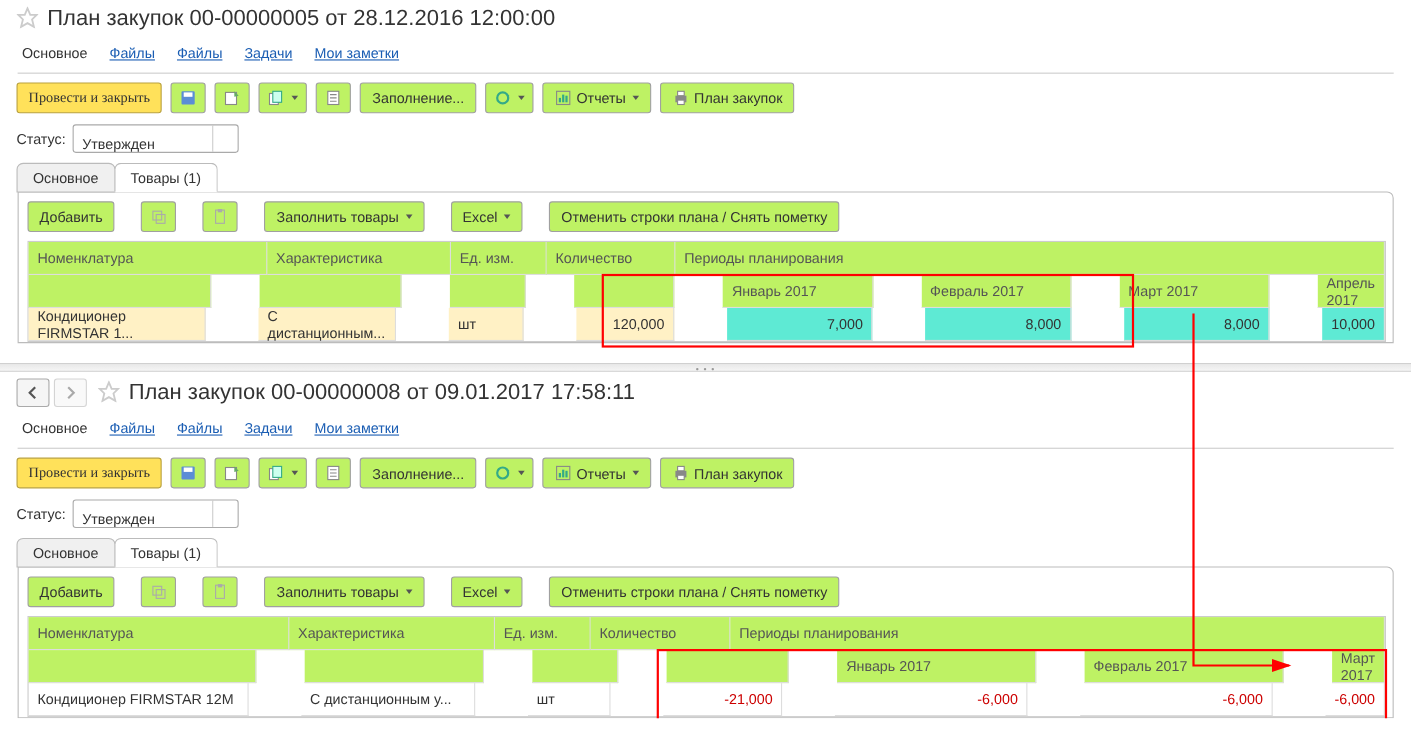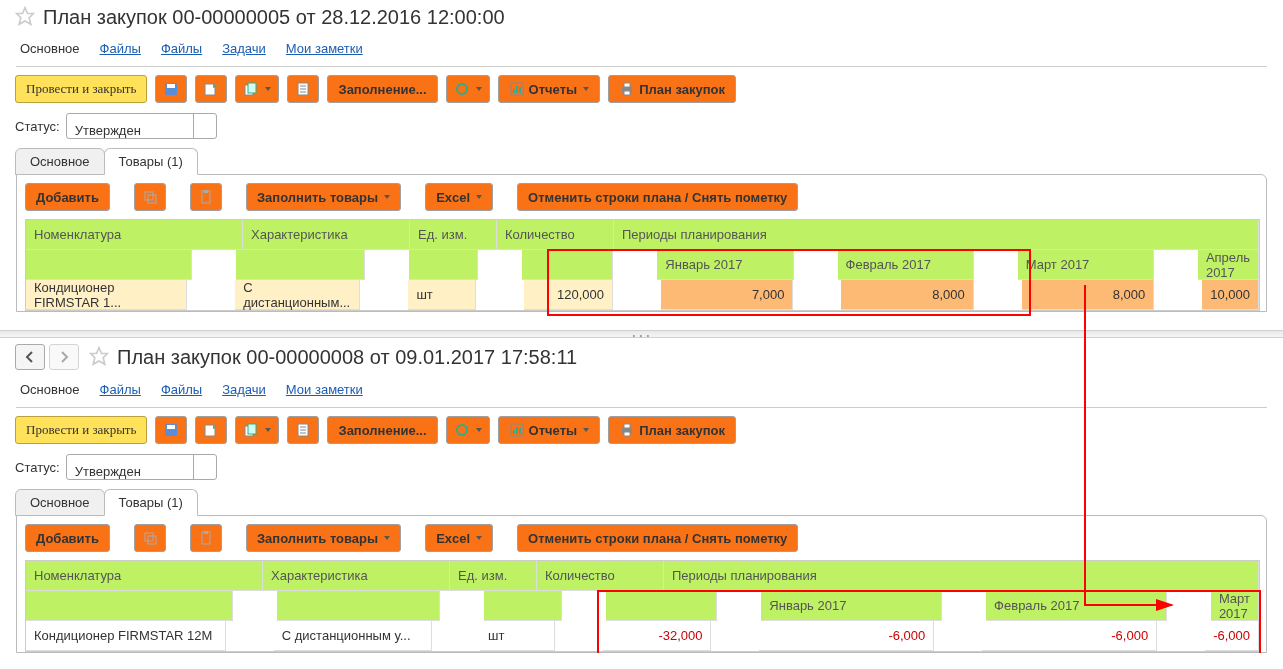--- a/index.html
+++ b/index.html
@@ -37,30 +37,29 @@
 .navlinks .plain { color: #333; }
 .divider-line { border-top:1px solid #ccc; margin: 2px 16px 8px 16px; }
 .toolbar {
   display: flex;
   align-items: center;
   gap: 8px;
   padding: 0 15px 10px 15px;
 }
 .btn {
   border: 1px solid #a0a0a0;
-  background: #f97316;
+  background: #bef264;
   height: 26px;
   display: inline-flex;
   align-items: center;
   padding: 0 10px;
   border-radius: 3px;
   cursor: pointer;
   font-size: 13px;
   position: relative;
-  font-weight: bold;
 }
 .btn.yellow {
   background: #ffe15a;
   border-color: #b9a13f;
   font-weight: normal;
   font-family: Liberation Serif, serif;
 }
 .btn.icon-only { padding: 0 7px; }
 .btn .chev-down {
   margin-left: 6px;
@@ -139,21 +138,21 @@
 .row-h2 { display: flex; height: 30px; gap: 44px; }
 .row-d  { display: flex; height: 30px; gap: 48px; }
 .cell { border-right: 1px solid #ddd; border-bottom:1px solid #ddd; display:flex; align-items:center;}
 .c-nom { width: 200px; }
 .c-char{ width: 150px; }
 .c-ed  { width: 70px; }
 .c-qty { width: 100px; justify-content:flex-end; }
 .c-plan{ flex:1; }
 .c-mon { width: 160px; justify-content:flex-end; }
 .row-d .c-nom, .row-d .c-char, .row-d .c-ed, .row-d .c-qty { background:#fff1c5; }
-.row-d .c-mon { background:#fdba74; }
+.row-d .c-mon { background:#5eead4; }
 .highlight-red { border:2px solid red; position:absolute; pointer-events:none; }
 .neg { color:#c00; }
 .splitter {
   height:6px;
   background:linear-gradient(#e8e8e8,#f5f5f5);
   border-top:1px solid #d0d0d0;
   border-bottom:1px solid #d0d0d0;
   text-align:center;
   font-size:8px;
   color:#999;
@@ -455,21 +454,21 @@
         <div class="cell th c-ed2"></div>
         <div class="cell th c-qty2"></div>
         <div class="cell th c-mon2" style="justify-content:flex-start">Январь 2017</div>
         <div class="cell th c-mon2" style="justify-content:flex-start">Февраль 2017</div>
         <div class="cell th c-mon2" style="justify-content:flex-start;flex:1">Март 2017</div>
       </div>
       <div class="row-d">
         <div class="cell td c-nom2">Кондиционер FIRMSTAR 12M</div>
         <div class="cell td c-char2">С дистанционным у...</div>
         <div class="cell td c-ed2">шт</div>
-        <div class="cell td c-qty2 neg">-32,000</div>
+        <div class="cell td c-qty2 neg">-21,000</div>
         <div class="cell td c-mon2 neg">-6,000</div>
         <div class="cell td c-mon2 neg">-6,000</div>
         <div class="cell td c-mon2 neg" style="flex:1">-6,000</div>
       </div>
       <div class="highlight-red" style="left:571px;top:29px;right:-2px;height:63px;"></div>
     </div>
   </div>
 </div>
 
 <svg style="position:absolute;left:0;top:0;width:1283px;height:669px;pointer-events:none">

